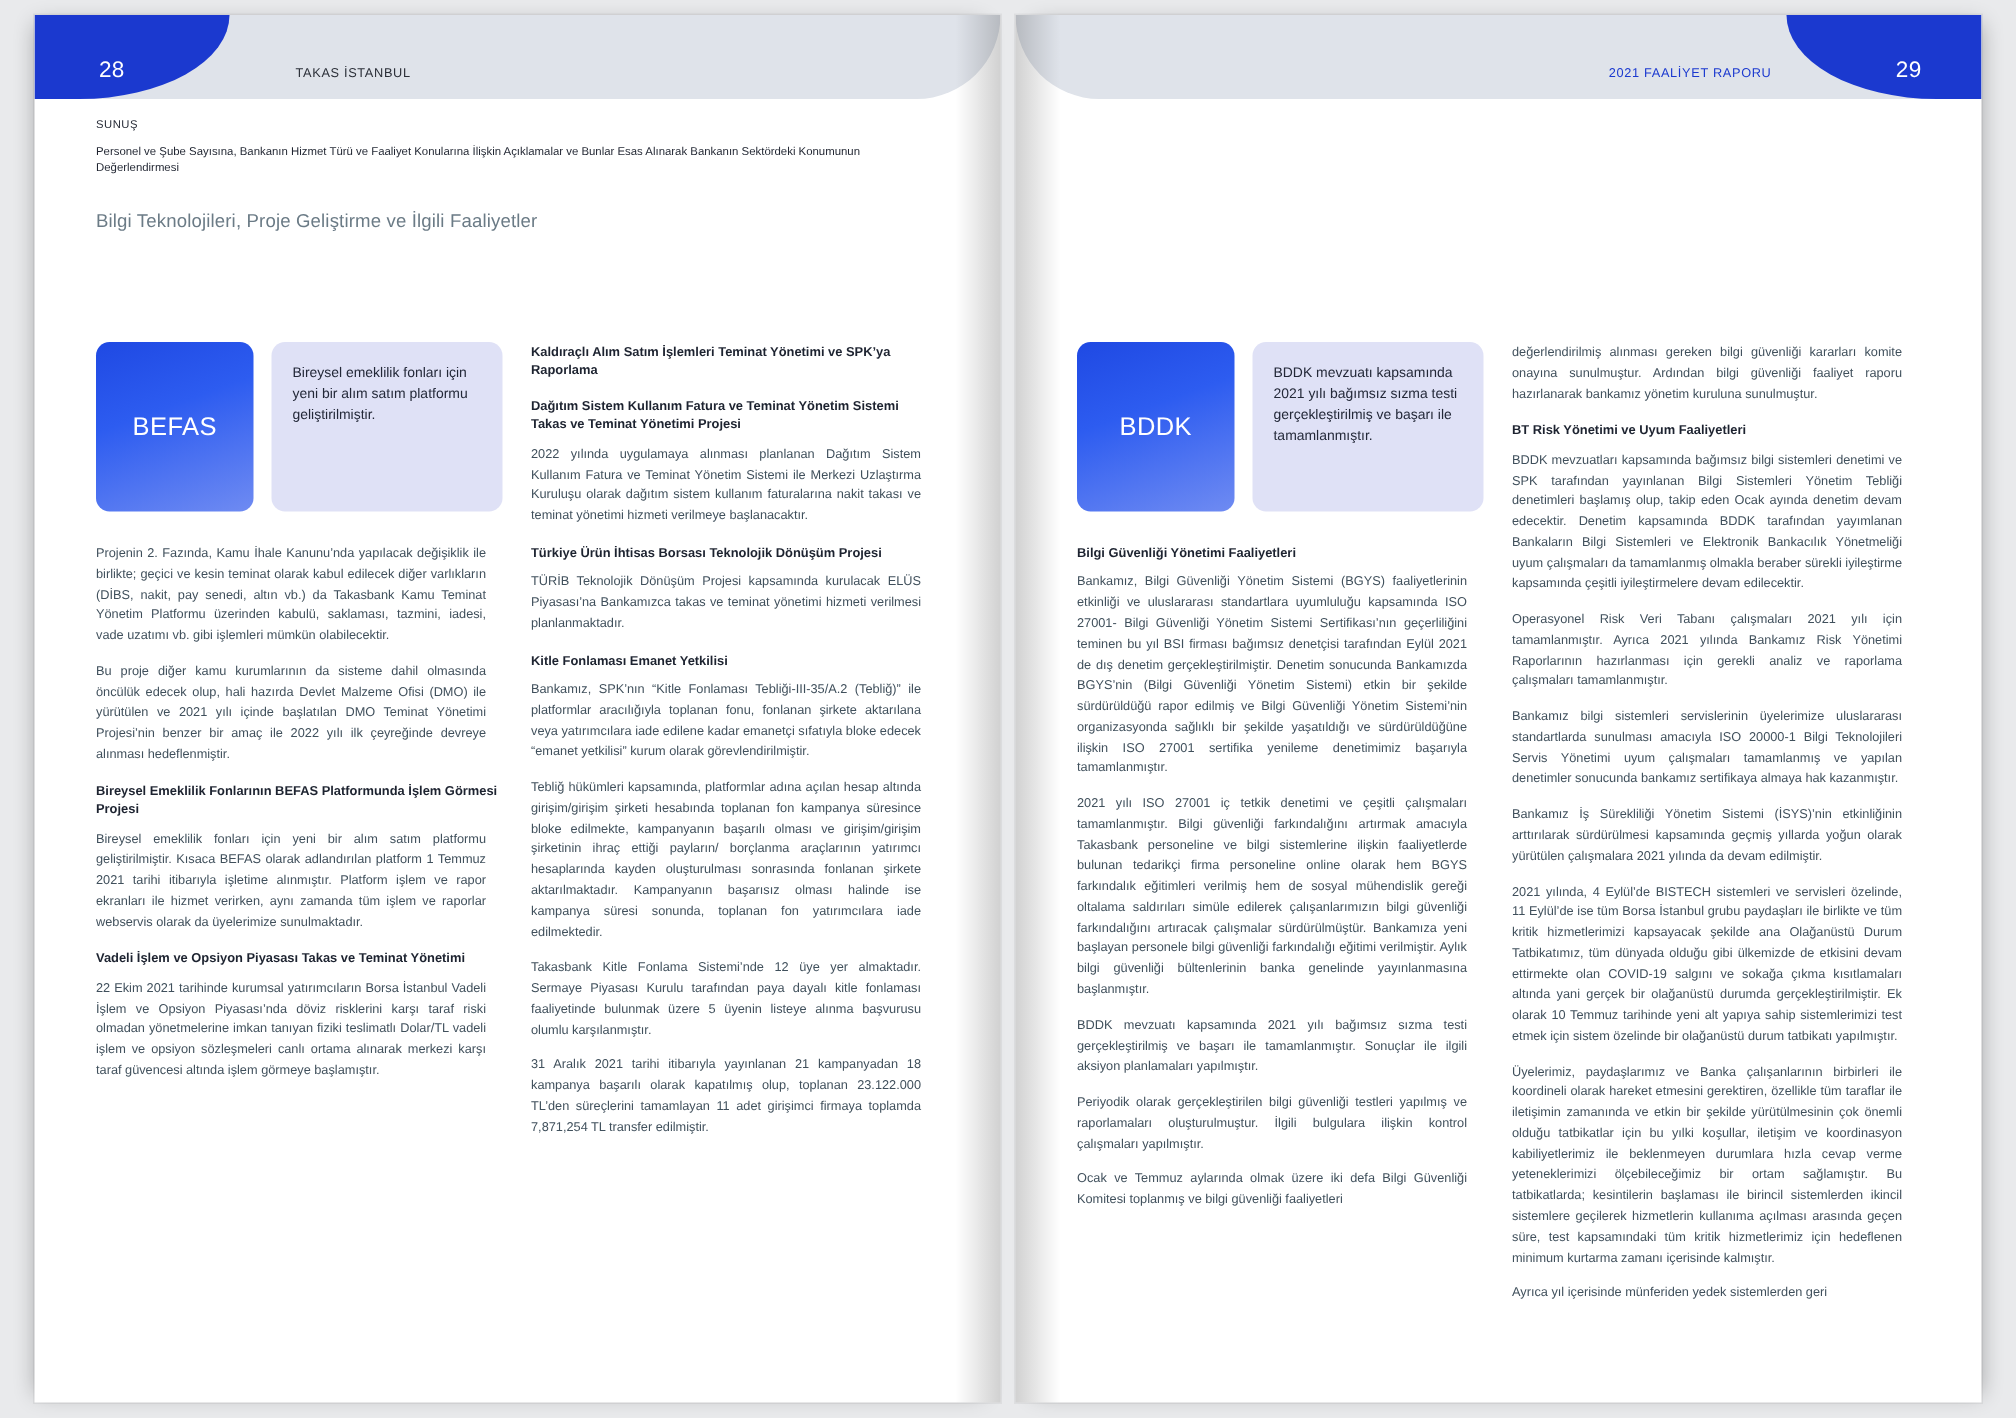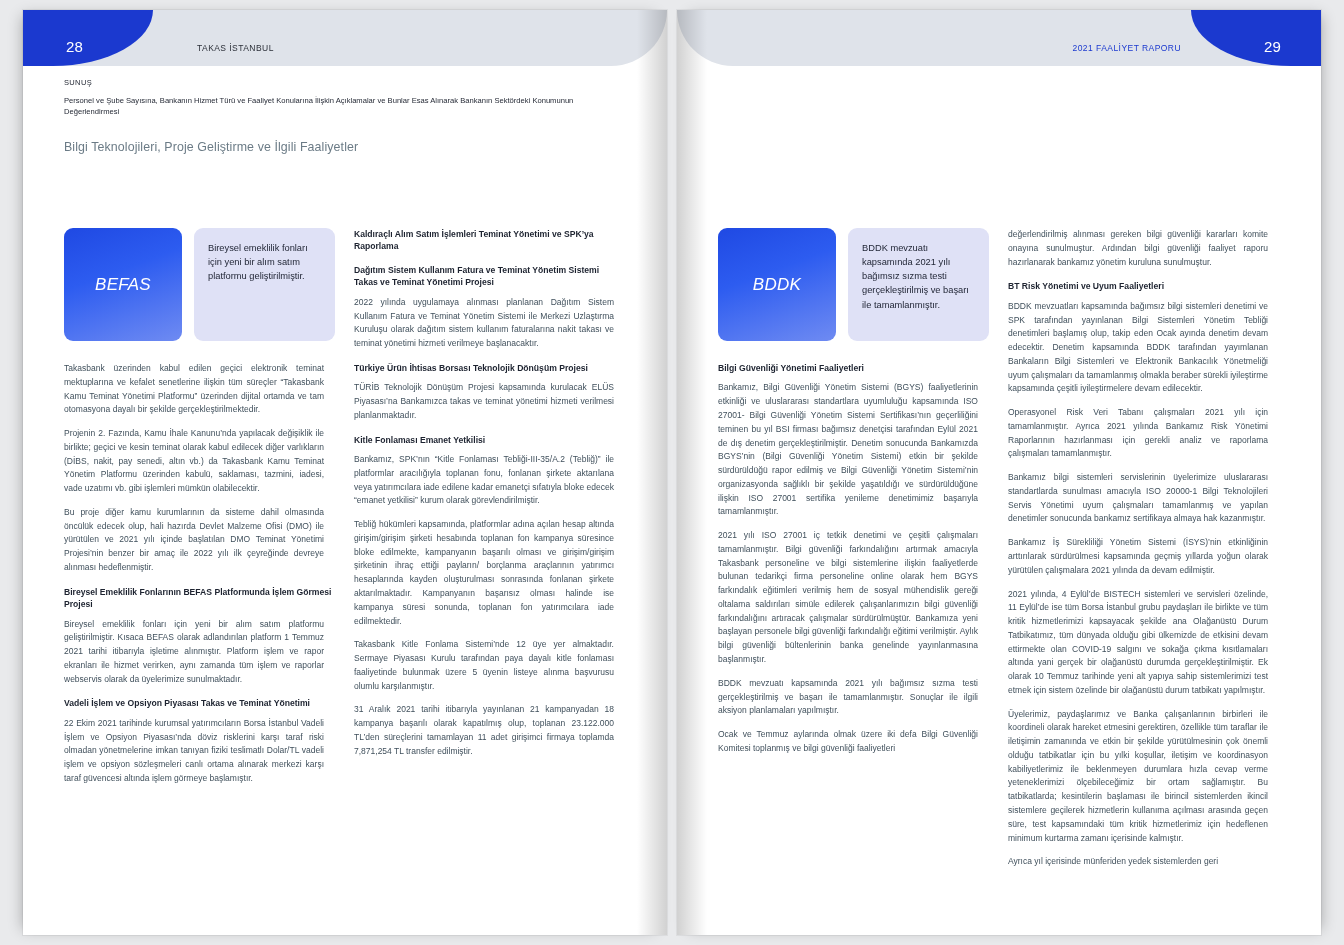--- a/index.html
+++ b/index.html
@@ -153,29 +153,28 @@
     min-width: 0;
   }
 
   
   .callout {
     display: flex;
     gap: 12px;
     margin-bottom: 21px;
   }
   .badge {
-    width: 118px;
+    width: 105px;
     height: 113px;
     border-radius: 9px;
     background: linear-gradient(160deg, #1f49e3 0%, #2d5cf0 40%, #6f8bf2 100%);
     display: flex;
     align-items: center;
     justify-content: center;
     flex: 0 0 auto;
-    font-style: italic;
   }
   .badge-label {
     color: #ffffff;
     font-size: 17px;
     letter-spacing: .3px;
   }
   .note {
     flex: 1 1 auto;
     border-radius: 9px;
     background: #dfe1f6;
@@ -238,21 +237,20 @@
 
           <div class="callout">
             <div class="badge">
               <span class="badge-label">BEFAS</span>
             </div>
             <div class="note">
               <p>Bireysel emeklilik fonları için yeni bir alım satım platformu geliştirilmiştir.</p>
             </div>
           </div>
 
-          <p class="body-text">Takasbank üzerinden kabul edilen geçici elektronik teminat mektuplarına ve kefalet senetlerine ilişkin tüm süreçler “Takasbank Kamu Teminat Yönetimi Platformu” üzerinden dijital ortamda ve tam otomasyona dayalı bir şekilde gerçekleştirilmektedir.</p>
           <p class="body-text">Projenin 2. Fazında, Kamu İhale Kanunu’nda yapılacak değişiklik ile birlikte; geçici ve kesin teminat olarak kabul edilecek diğer varlıkların (DİBS, nakit, pay senedi, altın vb.) da Takasbank Kamu Teminat Yönetim Platformu üzerinden kabulü, saklaması, tazmini, iadesi, vade uzatımı vb. gibi işlemleri mümkün olabilecektir.</p>
           <p class="body-text">Bu proje diğer kamu kurumlarının da sisteme dahil olmasında öncülük edecek olup, hali hazırda Devlet Malzeme Ofisi (DMO) ile yürütülen ve 2021 yılı içinde başlatılan DMO Teminat Yönetimi Projesi’nin benzer bir amaç ile 2022 yılı ilk çeyreğinde devreye alınması hedeflenmiştir.</p>
 
           <h3 class="h3 spaced">Bireysel Emeklilik Fonlarının BEFAS Platformunda İşlem Görmesi Projesi</h3>
           <p class="body-text">Bireysel emeklilik fonları için yeni bir alım satım platformu geliştirilmiştir. Kısaca BEFAS olarak adlandırılan platform 1 Temmuz 2021 tarihi itibarıyla işletime alınmıştır. Platform işlem ve rapor ekranları ile hizmet verirken, aynı zamanda tüm işlem ve raporlar webservis olarak da üyelerimize sunulmaktadır.</p>
 
           <h3 class="h3 spaced">Vadeli İşlem ve Opsiyon Piyasası Takas ve Teminat Yönetimi</h3>
           <p class="body-text">22 Ekim 2021 tarihinde kurumsal yatırımcıların Borsa İstanbul Vadeli İşlem ve Opsiyon Piyasası’nda döviz risklerini karşı taraf riski olmadan yönetmelerine imkan tanıyan fiziki teslimatlı Dolar/TL vadeli işlem ve opsiyon sözleşmeleri canlı ortama alınarak merkezi karşı taraf güvencesi altında işlem görmeye başlamıştır.</p>
         </div>
 
@@ -296,20 +294,21 @@
             </div>
             <div class="note">
               <p>BDDK mevzuatı kapsamında 2021 yılı bağımsız sızma testi gerçekleştirilmiş ve başarı ile tamamlanmıştır.</p>
             </div>
           </div>
 
           <h3 class="h3">Bilgi Güvenliği Yönetimi Faaliyetleri</h3>
           <p class="body-text">Bankamız, Bilgi Güvenliği Yönetim Sistemi (BGYS) faaliyetlerinin etkinliği ve uluslararası standartlara uyumluluğu kapsamında ISO 27001- Bilgi Güvenliği Yönetim Sistemi Sertifikası’nın geçerliliğini teminen bu yıl BSI firması bağımsız denetçisi tarafından Eylül 2021 de dış denetim gerçekleştirilmiştir. Denetim sonucunda Bankamızda BGYS’nin (Bilgi Güvenliği Yönetim Sistemi) etkin bir şekilde sürdürüldüğü rapor edilmiş ve Bilgi Güvenliği Yönetim Sistemi’nin organizasyonda sağlıklı bir şekilde yaşatıldığı ve sürdürüldüğüne ilişkin ISO 27001 sertifika yenileme denetimimiz başarıyla tamamlanmıştır.</p>
           <p class="body-text">2021 yılı ISO 27001 iç tetkik denetimi ve çeşitli çalışmaları tamamlanmıştır. Bilgi güvenliği farkındalığını artırmak amacıyla Takasbank personeline ve bilgi sistemlerine ilişkin faaliyetlerde bulunan tedarikçi firma personeline online olarak hem BGYS farkındalık eğitimleri verilmiş hem de sosyal mühendislik gereği oltalama saldırıları simüle edilerek çalışanlarımızın bilgi güvenliği farkındalığını artıracak çalışmalar sürdürülmüştür. Bankamıza yeni başlayan personele bilgi güvenliği farkındalığı eğitimi verilmiştir. Aylık bilgi güvenliği bültenlerinin banka genelinde yayınlanmasına başlanmıştır.</p>
           <p class="body-text">BDDK mevzuatı kapsamında 2021 yılı bağımsız sızma testi gerçekleştirilmiş ve başarı ile tamamlanmıştır. Sonuçlar ile ilgili aksiyon planlamaları yapılmıştır.</p>
+          <p class="body-text">Periyodik olarak gerçekleştirilen bilgi güvenliği testleri yapılmış ve raporlamaları oluşturulmuştur. İlgili bulgulara ilişkin kontrol çalışmaları yapılmıştır.</p>
           <p class="body-text">Ocak ve Temmuz aylarında olmak üzere iki defa Bilgi Güvenliği Komitesi toplanmış ve bilgi güvenliği faaliyetleri</p>
         </div>
 
         <div class="col">
           <p class="body-text">değerlendirilmiş alınması gereken bilgi güvenliği kararları komite onayına sunulmuştur. Ardından bilgi güvenliği faaliyet raporu hazırlanarak bankamız yönetim kuruluna sunulmuştur.</p>
 
           <h3 class="h3 spaced">BT Risk Yönetimi ve Uyum Faaliyetleri</h3>
           <p class="body-text">BDDK mevzuatları kapsamında bağımsız bilgi sistemleri denetimi ve SPK tarafından yayınlanan Bilgi Sistemleri Yönetim Tebliği denetimleri başlamış olup, takip eden Ocak ayında denetim devam edecektir. Denetim kapsamında BDDK tarafından yayımlanan Bankaların Bilgi Sistemleri ve Elektronik Bankacılık Yönetmeliği uyum çalışmaları da tamamlanmış olmakla beraber sürekli iyileştirme kapsamında çeşitli iyileştirmelere devam edilecektir.</p>
           <p class="body-text">Operasyonel Risk Veri Tabanı çalışmaları 2021 yılı için tamamlanmıştır. Ayrıca 2021 yılında Bankamız Risk Yönetimi Raporlarının hazırlanması için gerekli analiz ve raporlama çalışmaları tamamlanmıştır.</p>
           <p class="body-text">Bankamız bilgi sistemleri servislerinin üyelerimize uluslararası standartlarda sunulması amacıyla ISO 20000-1 Bilgi Teknolojileri Servis Yönetimi uyum çalışmaları tamamlanmış ve yapılan denetimler sonucunda bankamız sertifikaya almaya hak kazanmıştır.</p>

